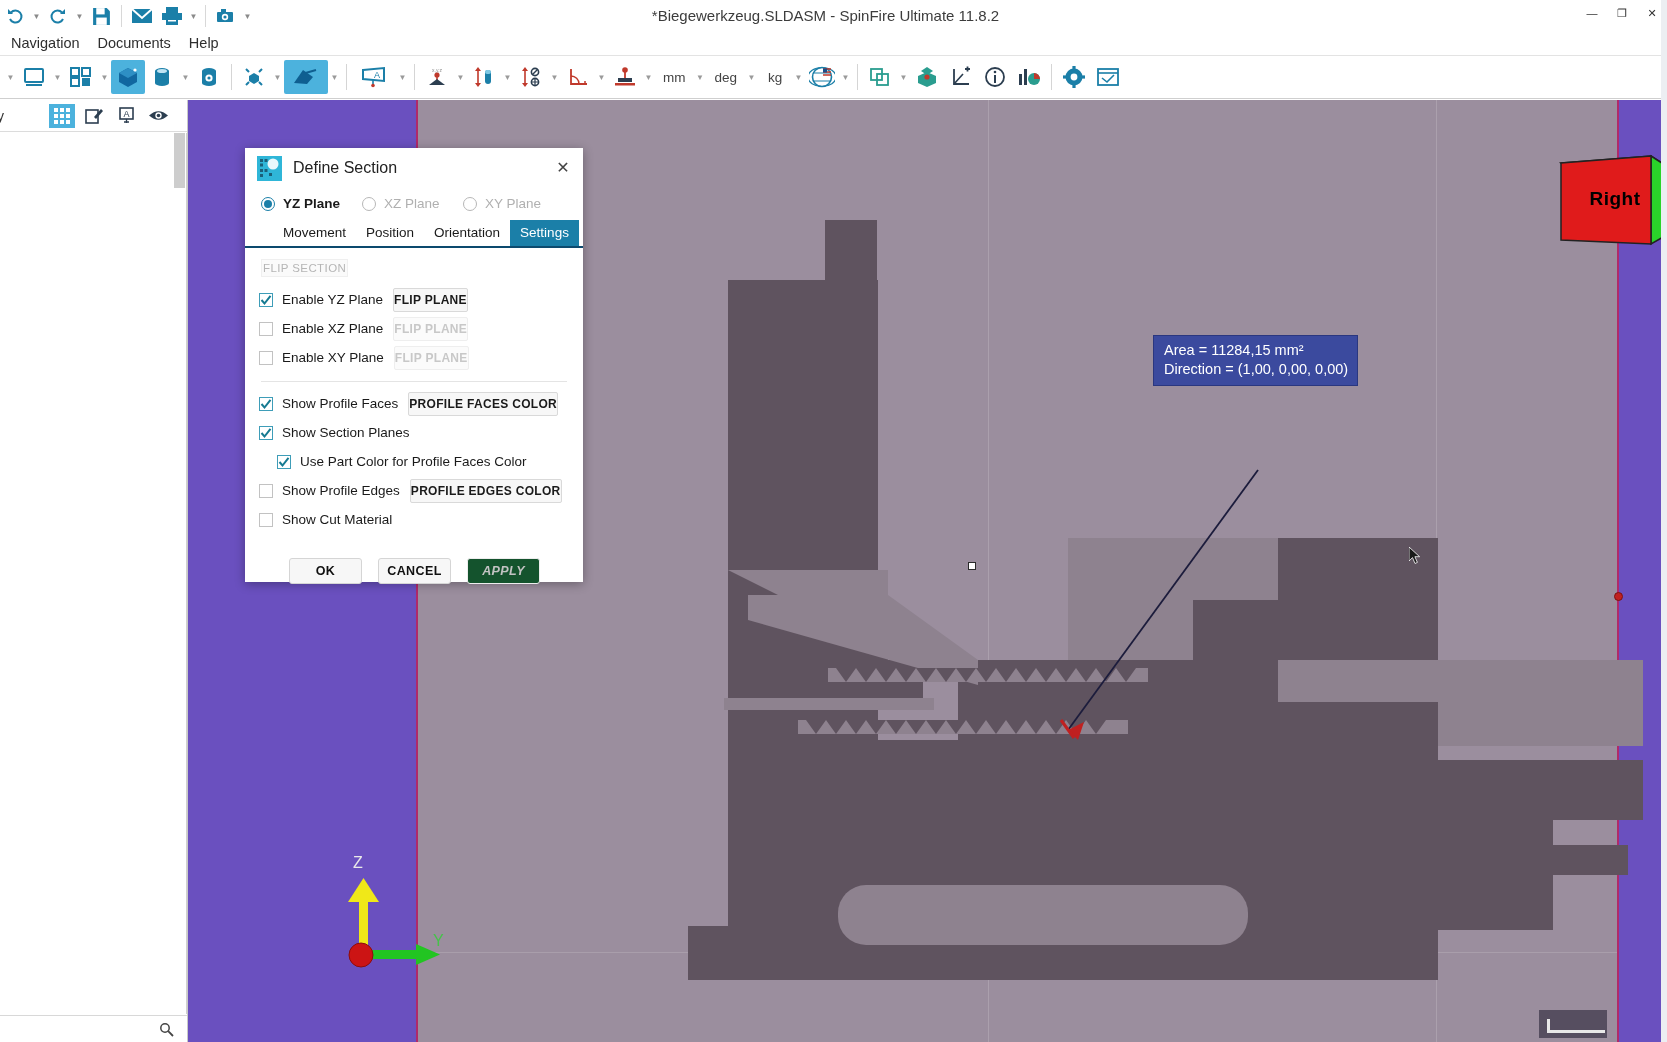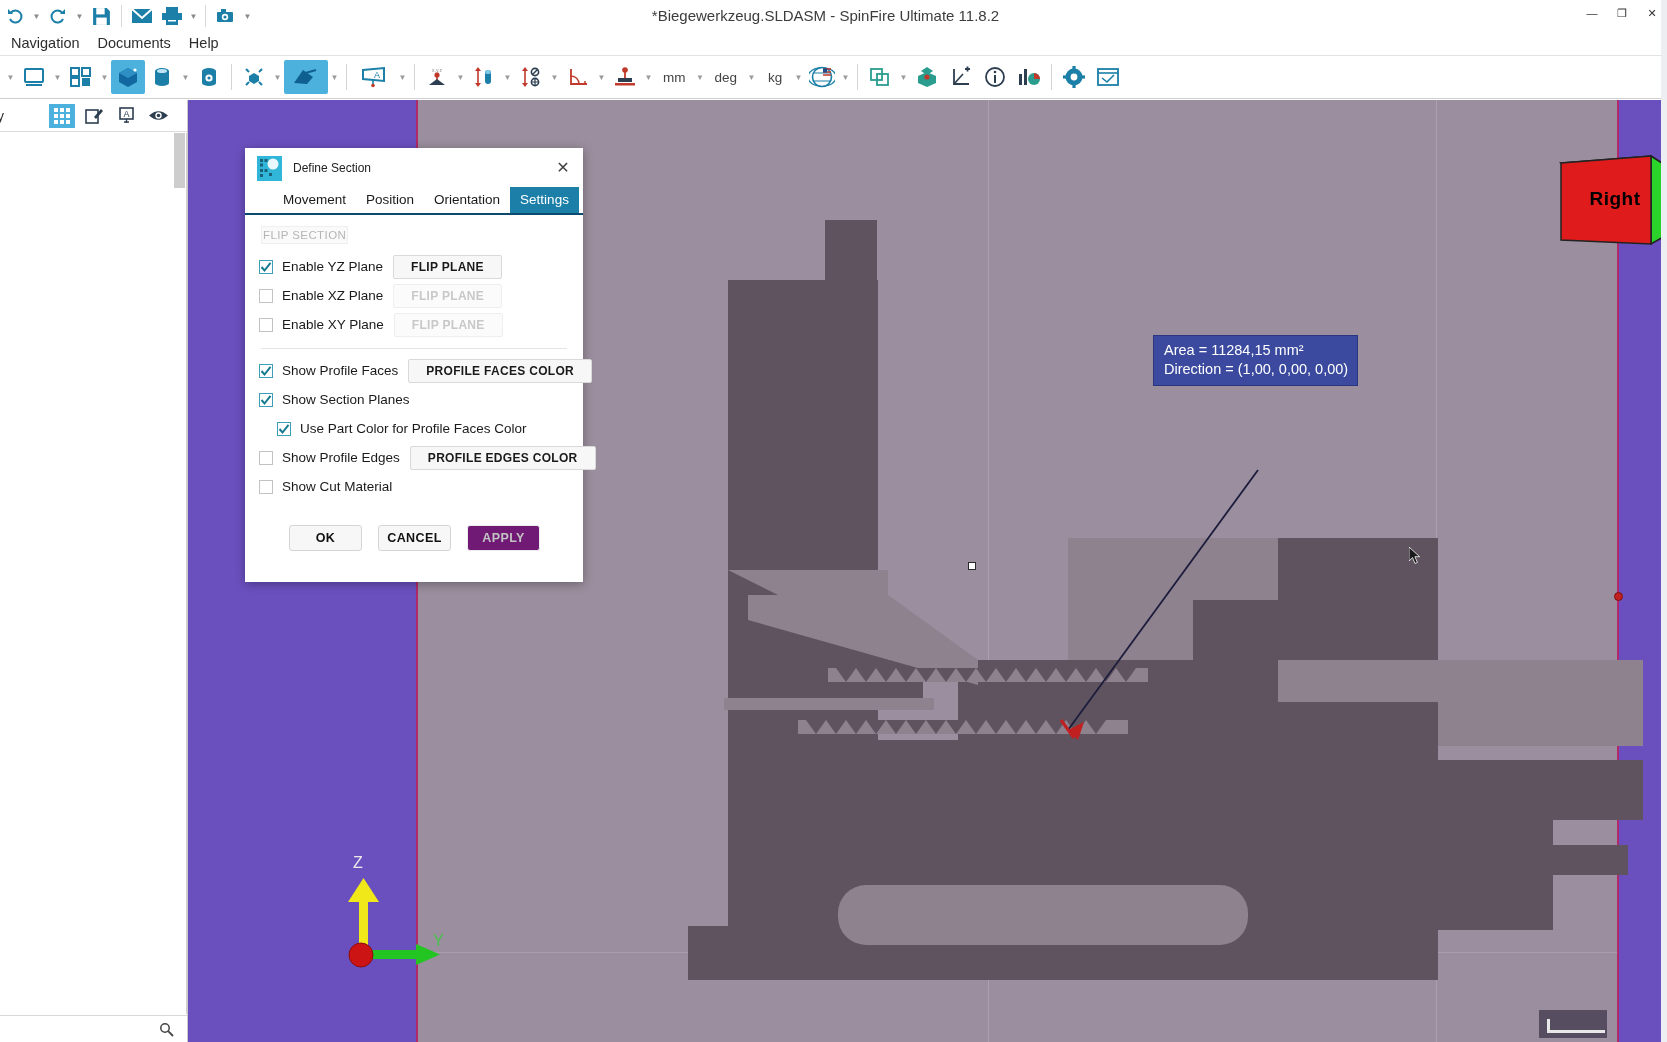--- a/index.html
+++ b/index.html
@@ -159,21 +159,21 @@
 
   
   .dialog {
     position: absolute; left: 245px; top: 148px; width: 338px; height: 434px;
     background: #ffffff; box-shadow: 0 2px 10px rgba(0,0,0,0.32);
   }
   .dlg-title {
     height: 40px; display: flex; align-items: center; padding-left: 12px; position: relative;
   }
   .dlg-icon { width: 25px; height: 25px; background: #2fb6d8; position: relative; overflow: hidden; }
-  .dlg-title-text { font-size: 12px; color: #222; margin-left: 11px; }
+  .dlg-title-text { font-size: 16px; color: #222; margin-left: 11px; }
   .dlg-close {
     position: absolute; right: 6px; top: 6px; width: 28px; height: 26px;
     display:flex; align-items:center; justify-content:center; font-size: 16px; color: #444;
   }
   .dlg-radios { display: flex; padding: 8px 0 10px 16px; gap: 0; }
   .radio-wrap { display: flex; align-items: center; width: 101px; }
   .radio {
     width: 14px; height: 14px; border-radius: 50%; border: 1.5px solid #b7b7b7;
     display:flex; align-items:center; justify-content:center; background: #fff; flex: none;
   }
@@ -202,31 +202,31 @@
   .chk-row.indent { padding-left: 18px; }
   .chkbox {
     width: 14px; height: 14px; border: 1.5px solid #c2c2c2; background: #fff;
     display: flex; align-items:center; justify-content:center; flex: none; position: relative;
   }
   .chkbox.checked { border-color: #3e9db8; }
   .chk-label { font-size: 13.5px; color: #1a1a1a; margin-left: 9px; white-space: nowrap; }
   .mini-btn {
     margin-left: 10px; font-size: 12px; font-weight: bold; letter-spacing: .3px;
     border: 1px solid #d9d9d9; background: #f7f7f7; color: #1a1a1a;
-    padding: 4px 17px; border-radius: 2px; white-space: nowrap;
+    padding: 4px 0; border-radius: 2px; white-space: nowrap;
   }
   .mini-btn.dim { color: #c8c8c8; background: #fbfbfb; border-color: #eee; }
   .dlg-divider { height: 1px; background: #e4e4e4; margin: 9px 2px 7px 2px; }
   .dlg-actions { display: flex; gap: 16px; padding: 24px 0 0 30px; }
   .act-btn {
     width: 73px; height: 26px; border: 1px solid #d5d5d5; background: #f7f7f7;
     border-radius: 3px; font-size: 12.5px; font-weight: bold; color: #111;
     display: flex; align-items: center; justify-content: center; letter-spacing: .4px;
   }
-  .act-btn.dim { color: #c3c3c3; border-color: #ededed; background: #701a75; }
+  .act-btn.dim { color: #c3c3c3; border-color: #ededed; background: #14532d; font-style: italic; }
 </style>
 </head>
 <body>
 
 <div id="app">
 
   <div class="titlebar">
     <div class="qat">
       <div class="qat-btn">
         <svg width="20" height="20" viewBox="0 0 20 20">
@@ -682,20 +682,34 @@
               <rect x="7.5" y="13" width="3" height="3"></rect>
               <rect x="3" y="18" width="3" height="3"></rect>
               <rect x="12" y="17" width="3" height="3"></rect>
             </g>
           </svg>
       </div>
       <div class="dlg-title-text">Define Section</div>
       <div class="dlg-close">✕</div>
     </div>
 
+    <div class="dlg-radios">
+      <div class="radio-wrap">
+        <div class="radio checked"></div>
+        <div class="radio-label">YZ Plane</div>
+      </div>
+      <div class="radio-wrap">
+        <div class="radio"></div>
+        <div class="radio-label dim">XZ Plane</div>
+      </div>
+      <div class="radio-wrap">
+        <div class="radio"></div>
+        <div class="radio-label dim">XY Plane</div>
+      </div>
+    </div>
 
     <div class="dlg-tabs">
       <div class="dlg-tab">Movement</div>
       <div class="dlg-tab">Position</div>
       <div class="dlg-tab">Orientation</div>
       <div class="dlg-tab active">Settings</div>
     </div>
 
     <div class="dlg-body">
       <div class="flip-section-hdr">FLIP SECTION</div>

